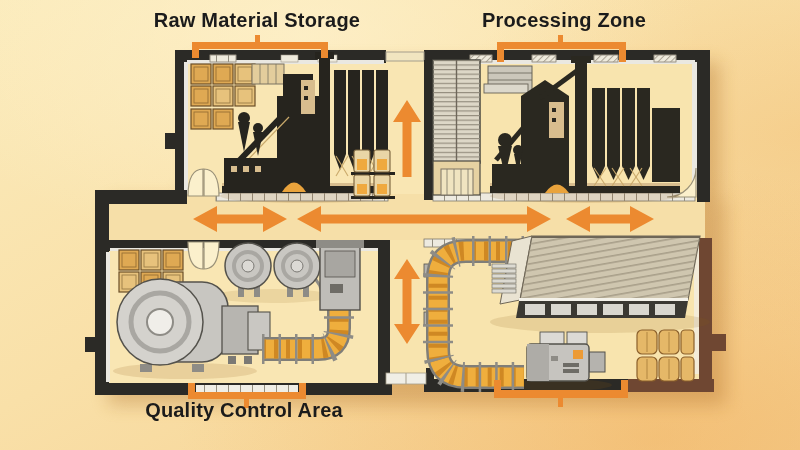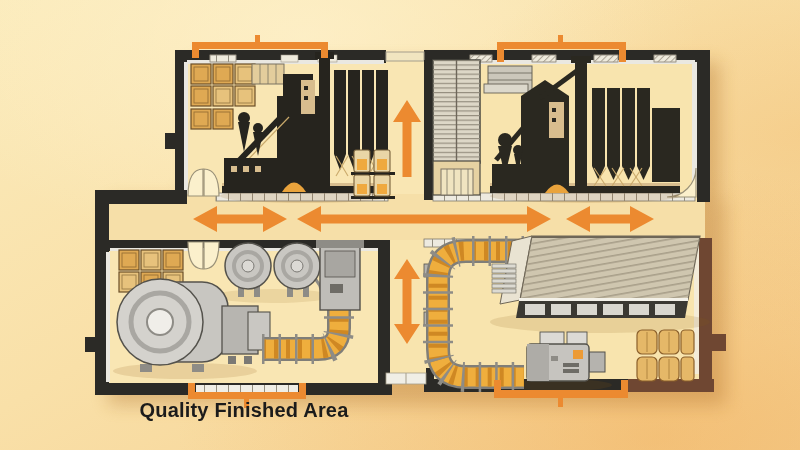--- a/index.html
+++ b/index.html
@@ -436,15 +436,17 @@
     </g>
     <g>
       <rect x="494" y="390" width="134" height="8"></rect>
           <rect x="494" y="380" width="7" height="18"></rect>
           <rect x="621" y="380" width="7" height="18"></rect>
           <rect x="558" y="398" width="5" height="9"></rect>
     </g>
   </g>
 </svg>
 
-<div class="zone-label" style="left:104px;top:399px;width:280px">Quality Finished Area</div>
+<div class="zone-label" style="left:117px;top:9px;width:280px">Raw Material Storage</div>
+<div class="zone-label" style="left:424px;top:9px;width:280px">Processing Zone</div>
+<div class="zone-label" style="left:104px;top:399px;width:280px">Quality Control Area</div>
 
 </div>
 
 </body></html>

